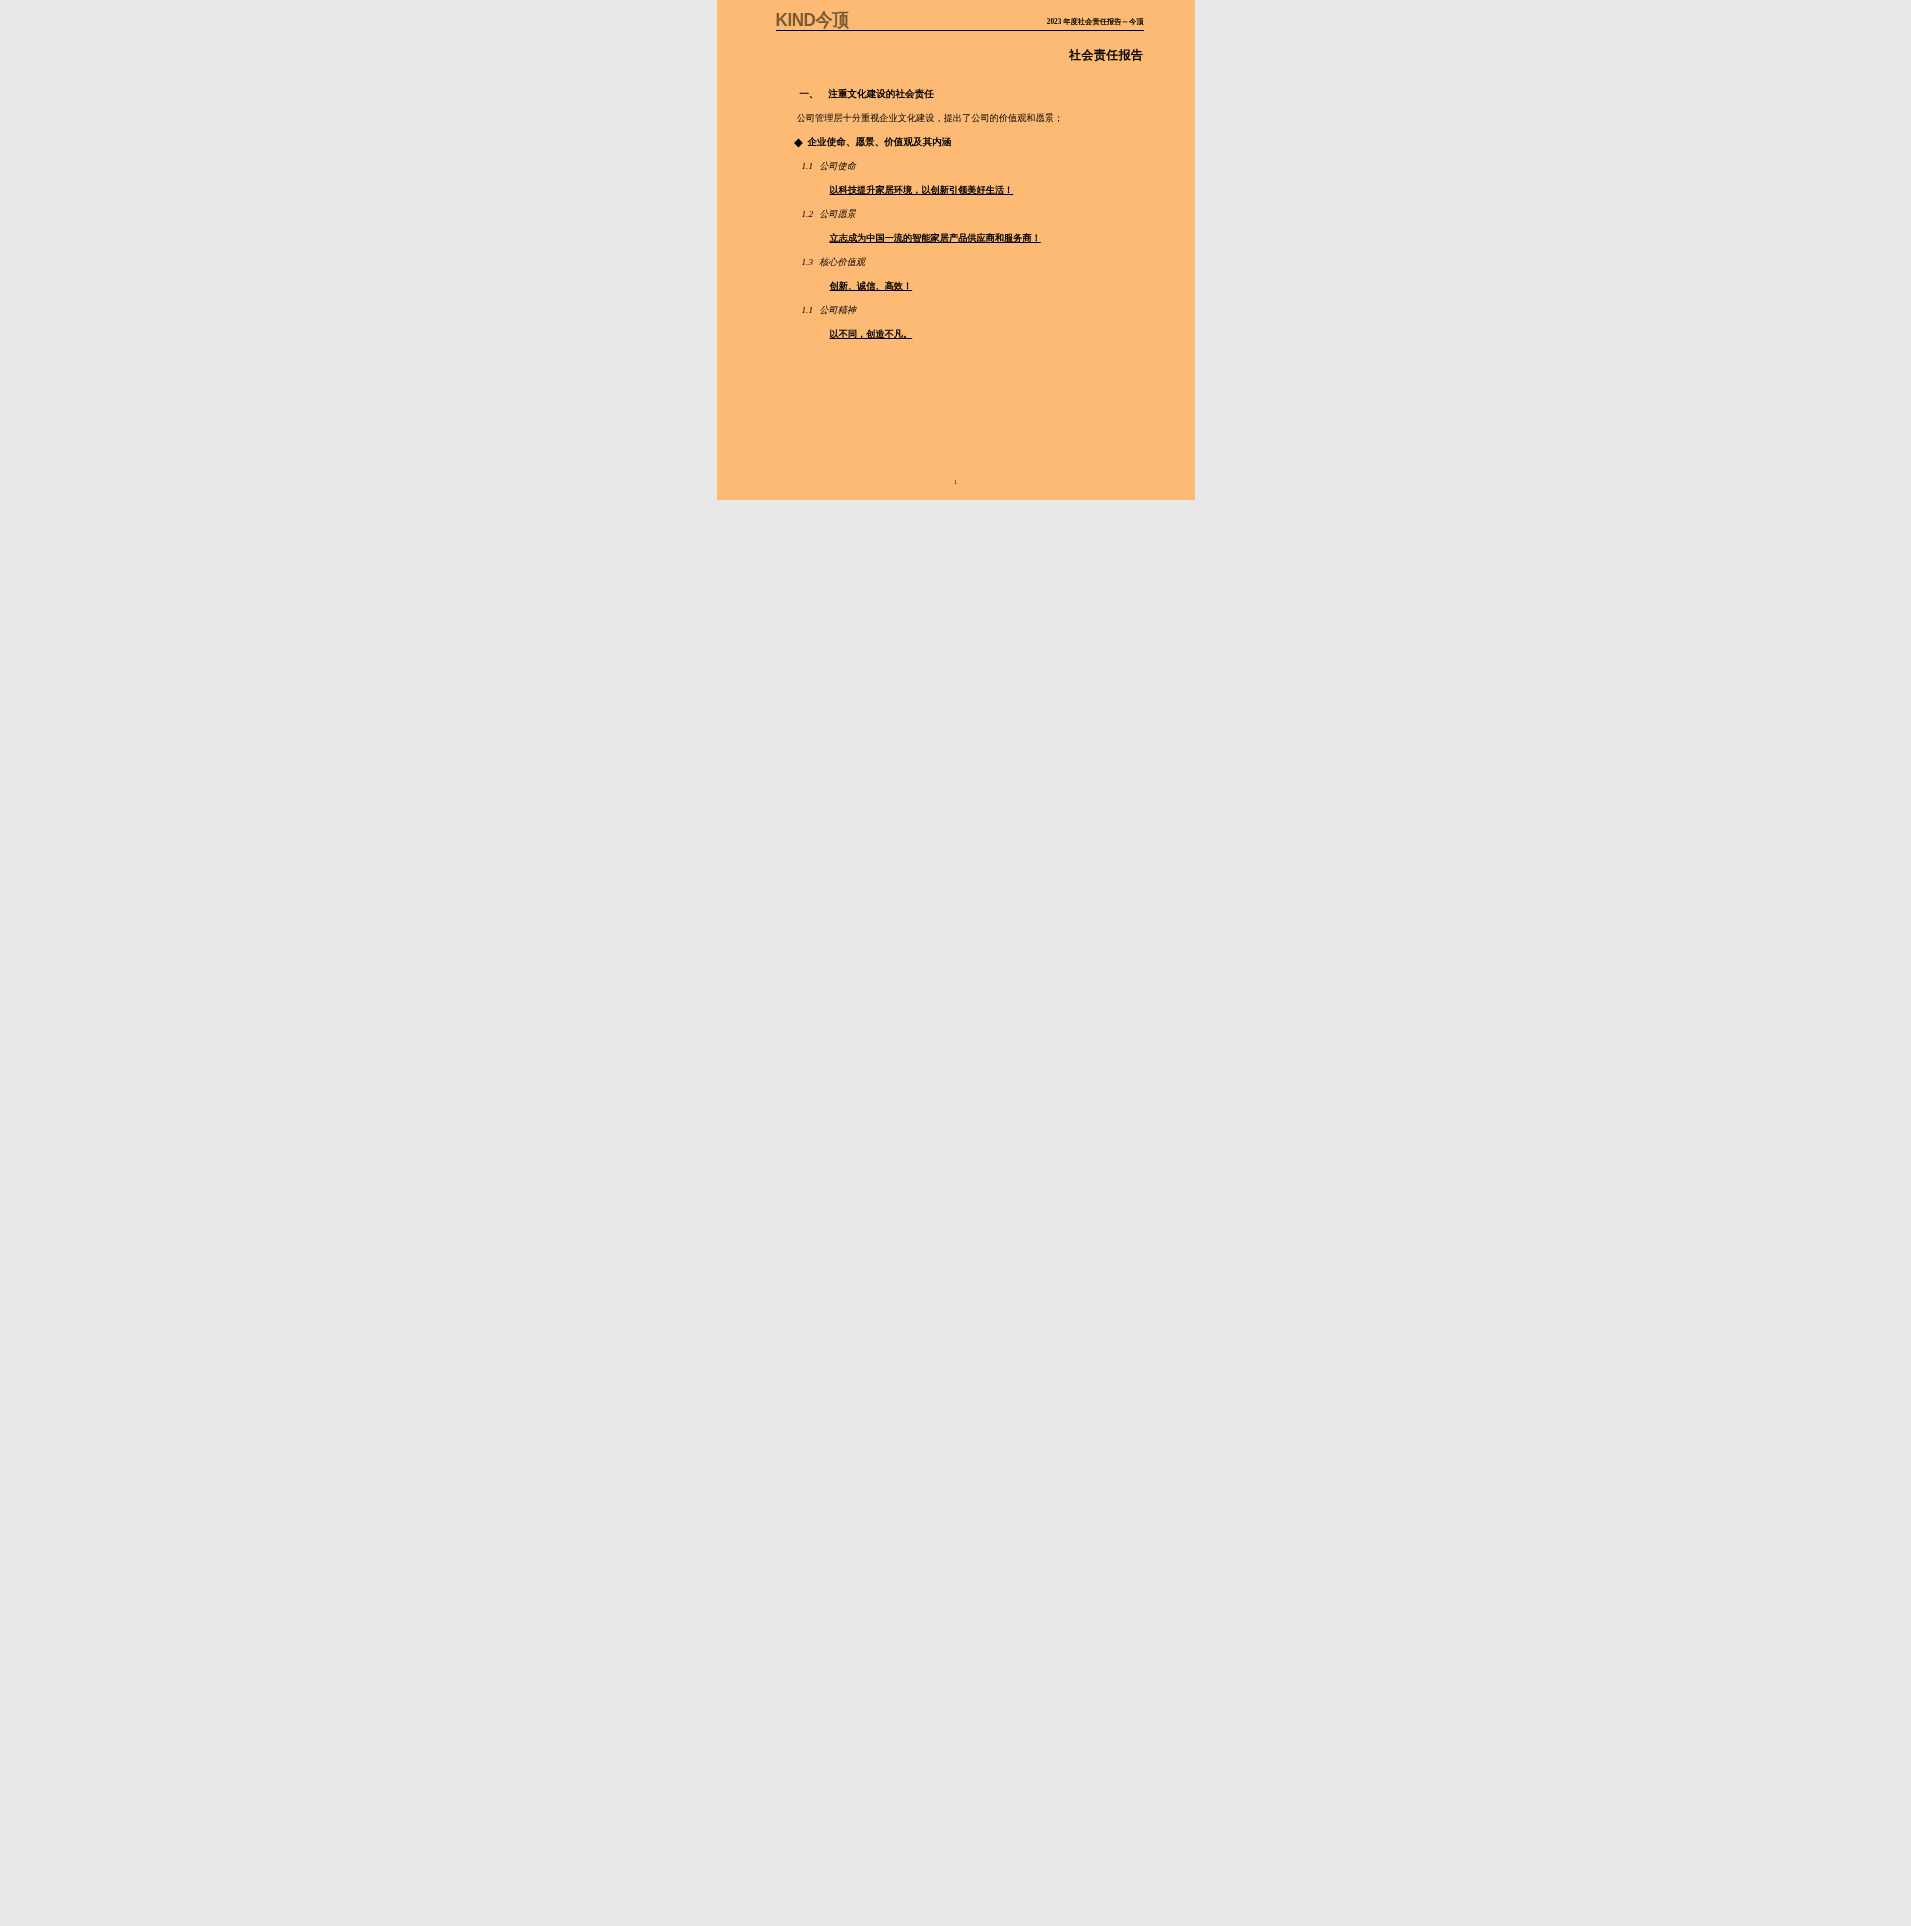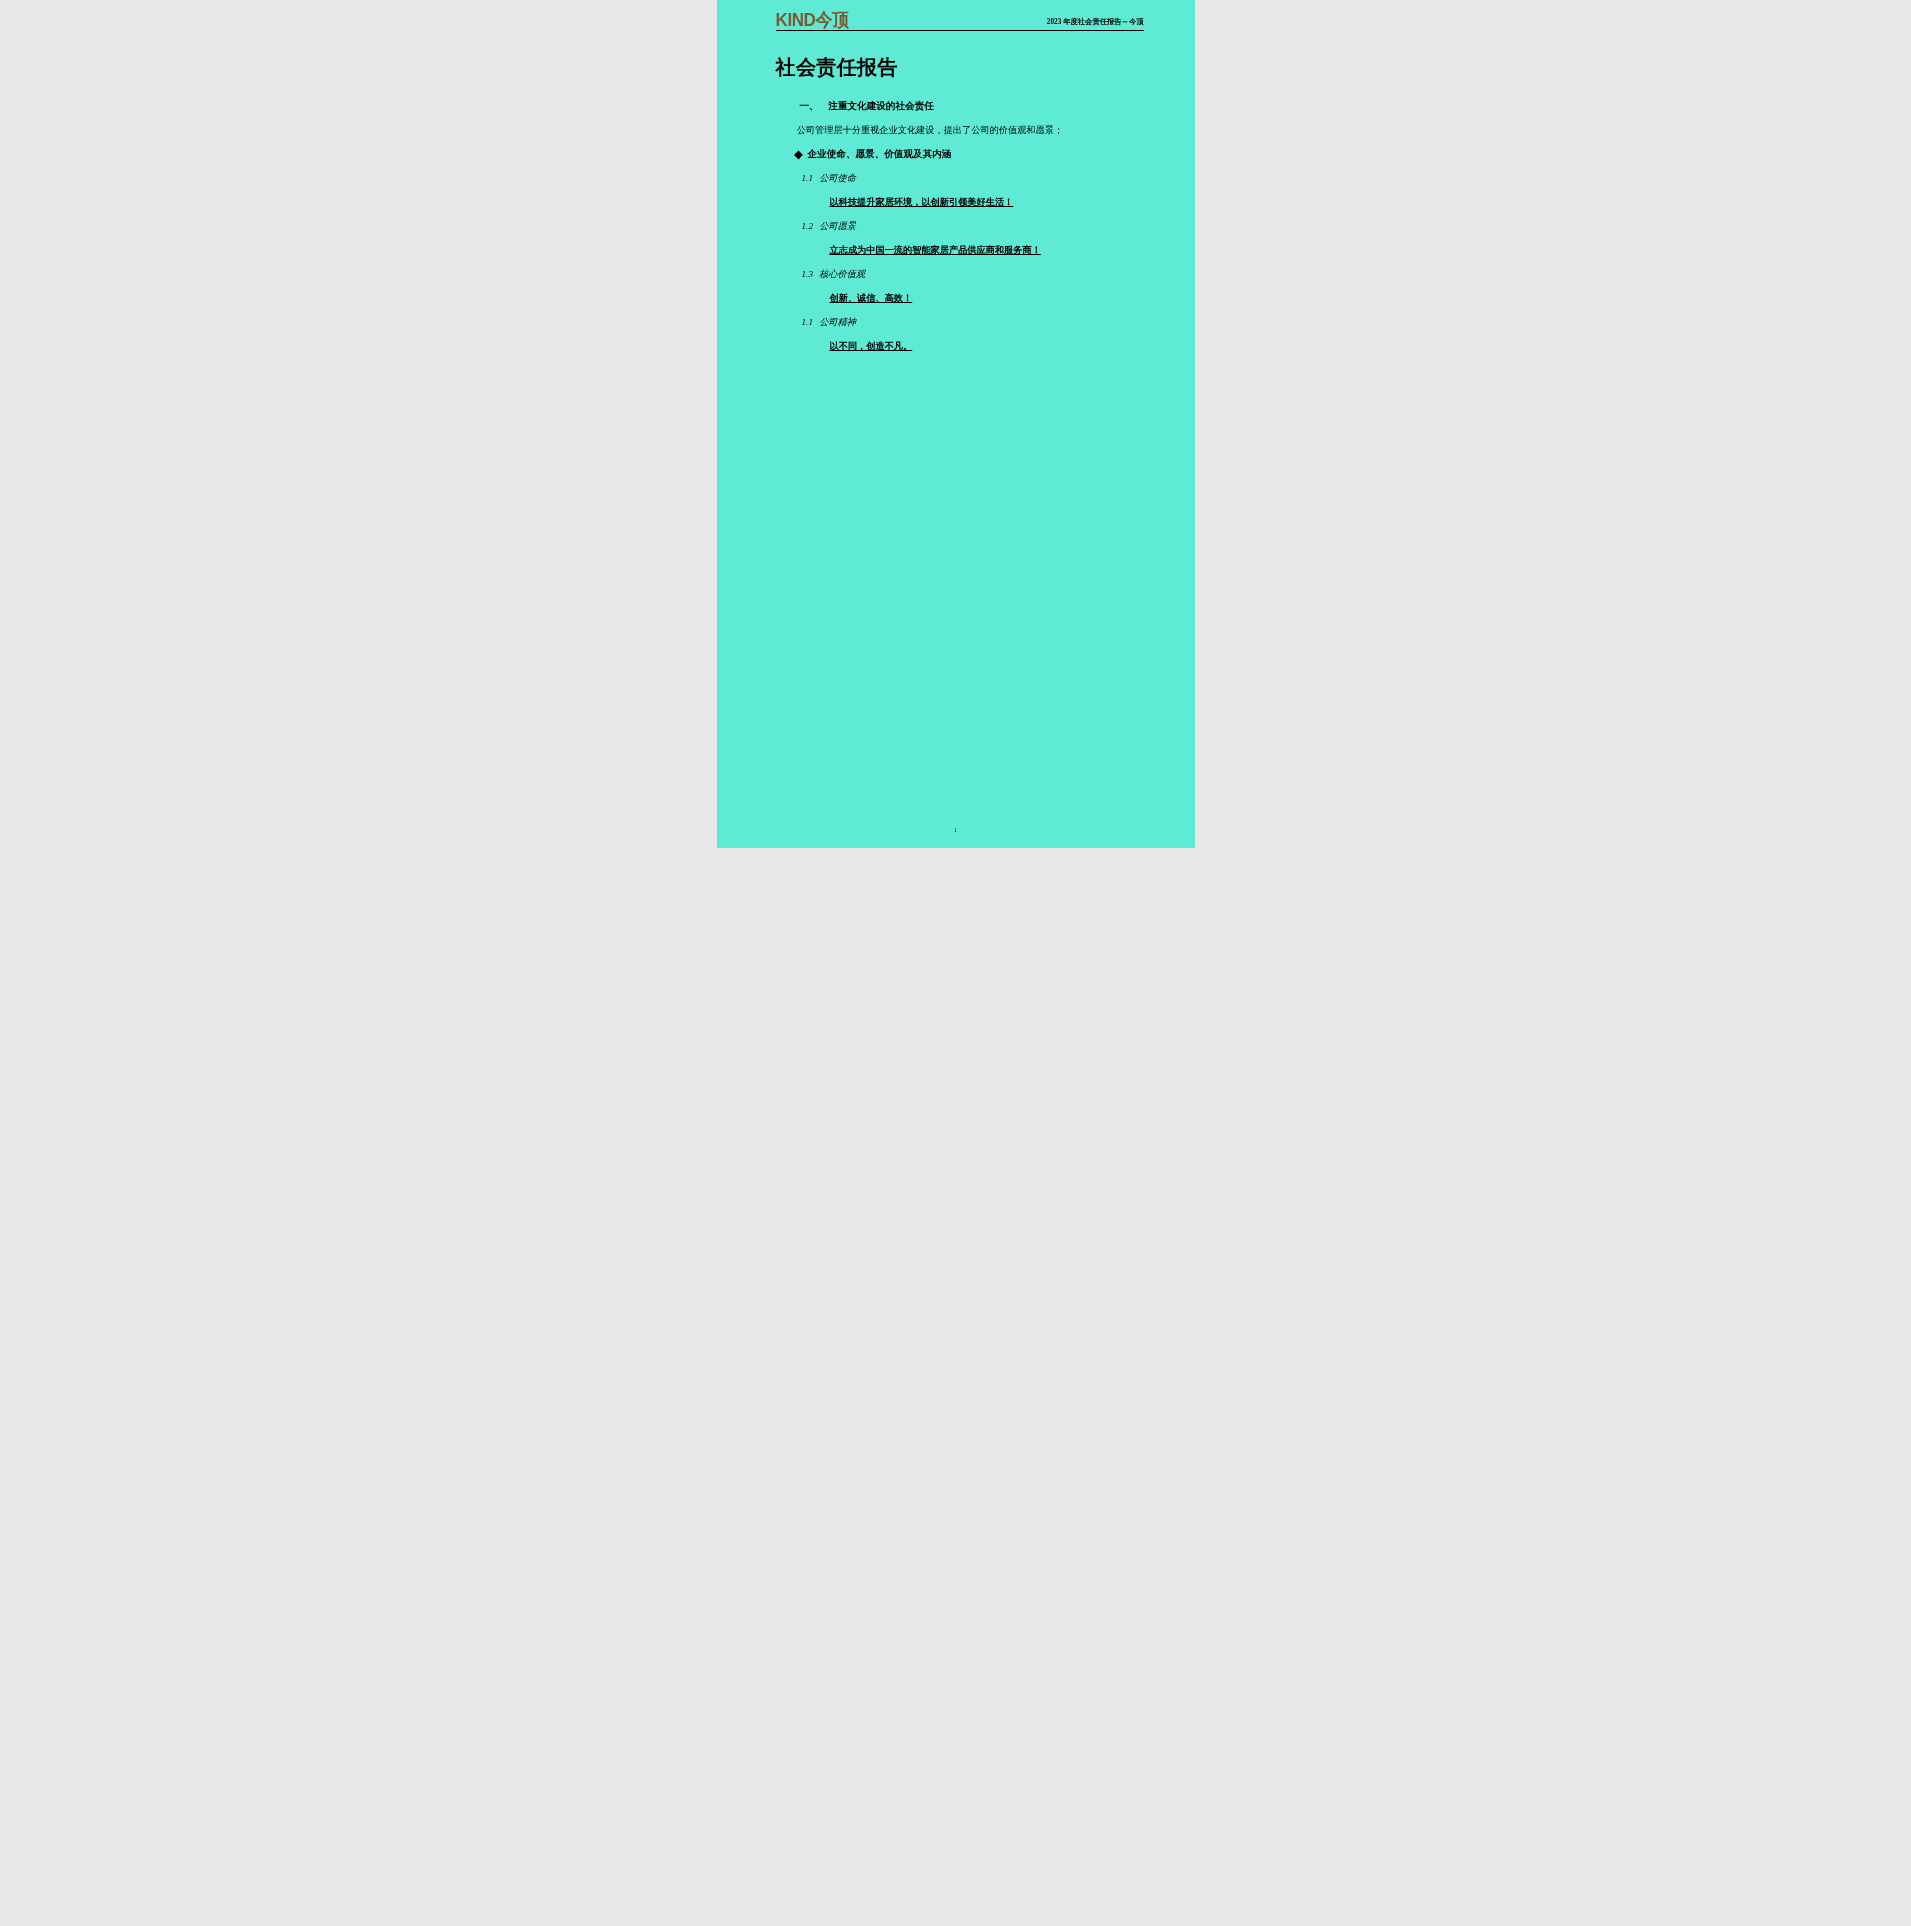--- a/index.html
+++ b/index.html
@@ -1,19 +1,19 @@
 <!DOCTYPE html>
 <html lang="zh" style="font-size:6.2px"><head>
 <meta charset="utf-8">
 <style>
   html,body{margin:0;padding:0;background:#e8e8e8;}
   .page{
     position:relative;
-    width:478px;height:848px;
-    margin:0 auto;background:#5eead4;
+    width:478px;height:500px;
+    margin:0 auto;background:#fdba74;
     font-family:"Liberation Serif","DejaVu Serif",serif;
     color:#000;
     overflow:hidden;
     box-sizing:border-box;
   }
   .content{
     padding:0 51px 0 59px;
   }
   
   .header{
@@ -30,24 +30,24 @@
     transform:scaleY(1.08);
     transform-origin:bottom left;
   }
   .header-right{
     font-weight:bold;
     font-size:7.3px;line-height:10.8px;
     padding-bottom:1.9px;
   }
   
   .title{
-    margin:25px 0 0 0;
-    font-size:20px;line-height:23px;
+    margin:13px 0 0 0;
+    font-size:12px;line-height:23px;
     font-weight:bold;
-    text-align:left;
+    text-align:right;
     letter-spacing:0.4px;
   }
   
   .para{
     margin:0;
     font-size:9.2px;line-height:24px;
     text-align:justify;
     text-justify:inter-ideograph;
   }
   .indent{text-indent:2.3em;}

